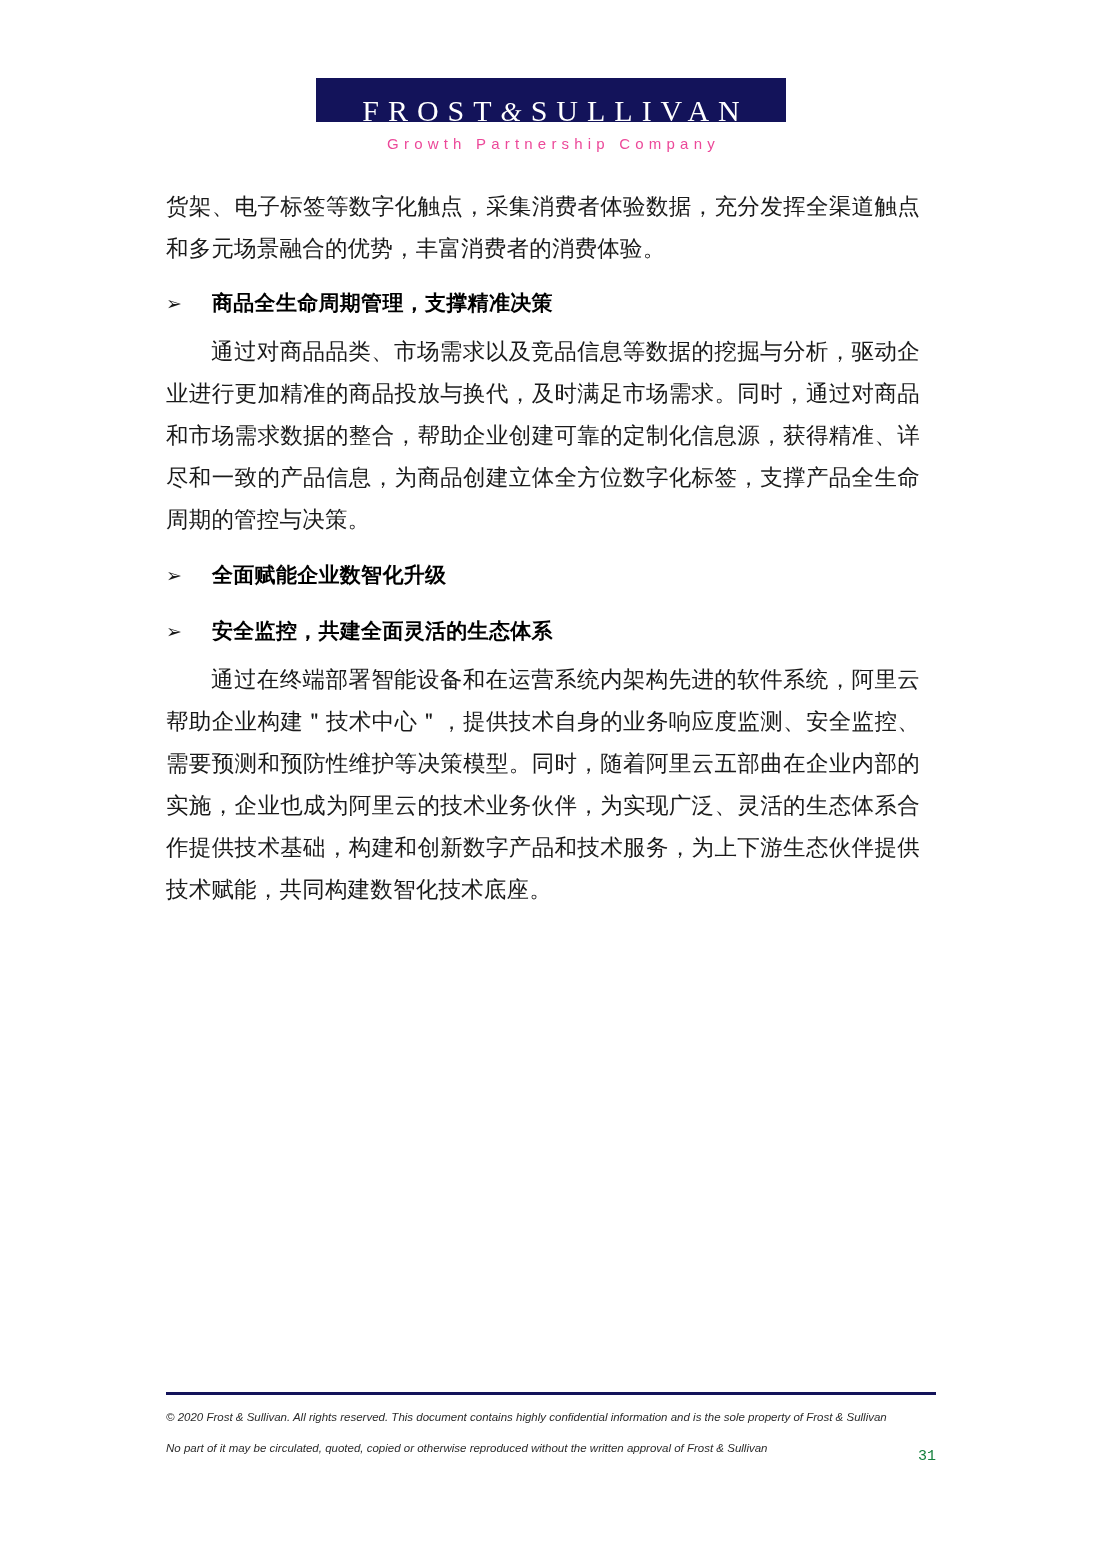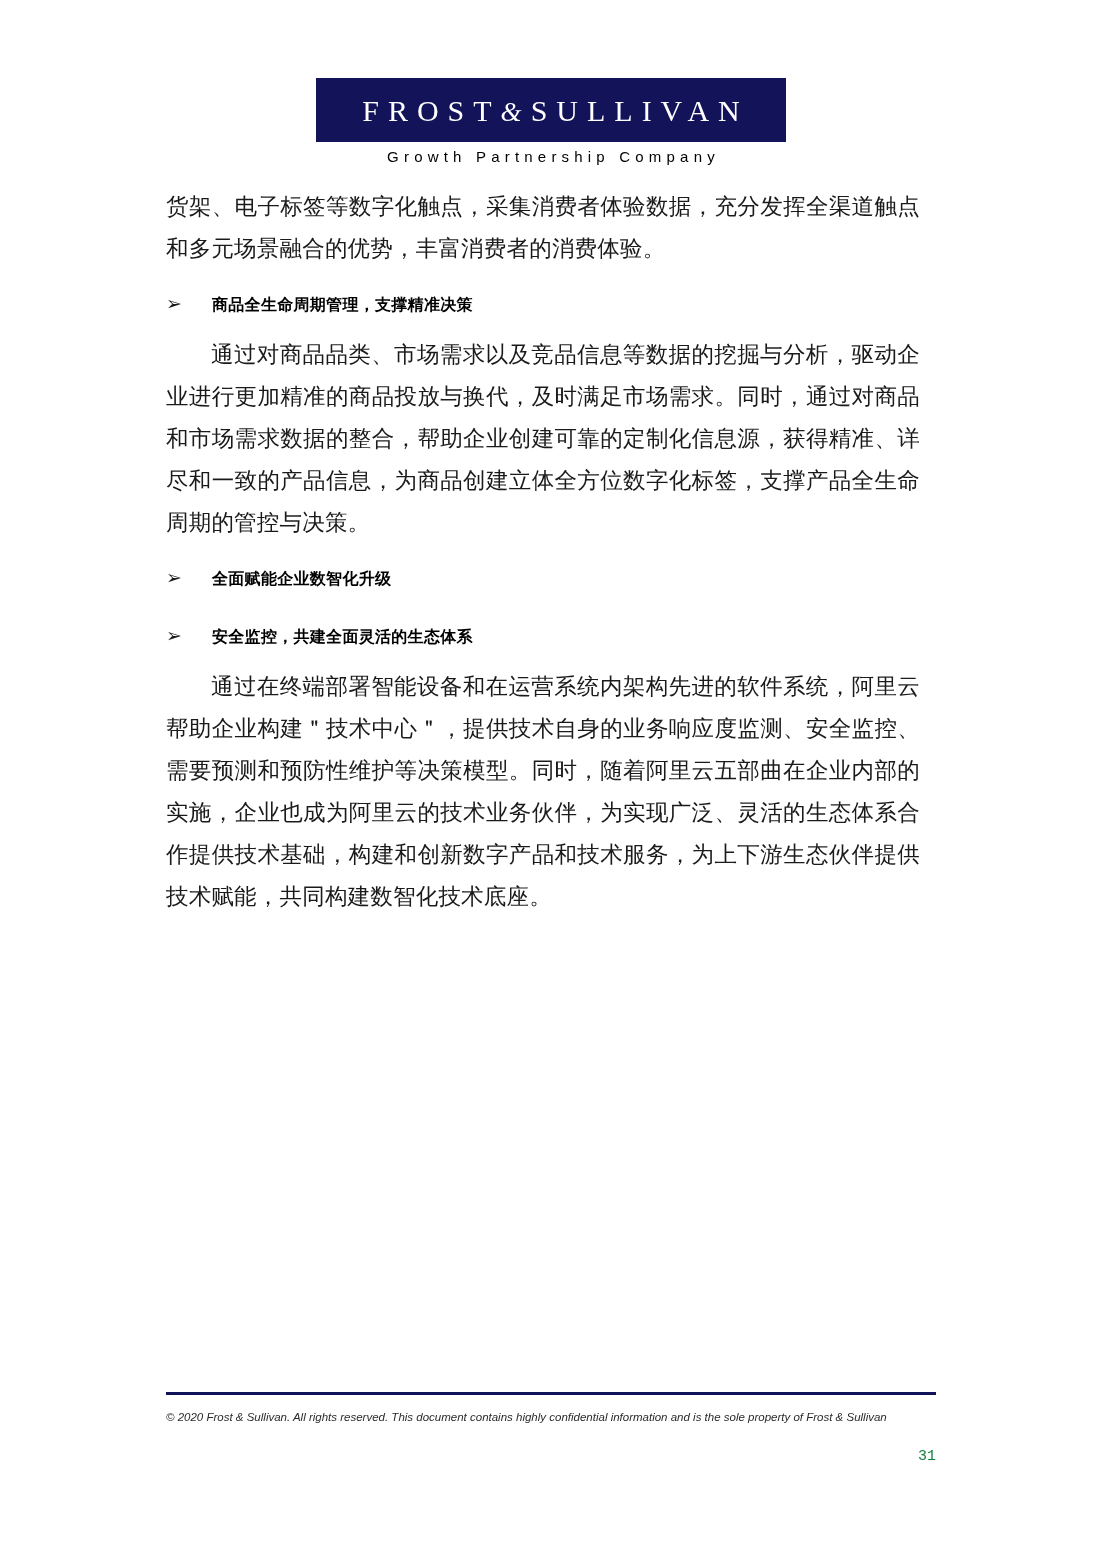--- a/index.html
+++ b/index.html
@@ -28,21 +28,21 @@
     position: absolute;
     left: 0;
     top: 78px;
     width: 100%;
     text-align: center;
   }
   .logo-block {
     display: inline-block;
     background: #13135a;
     width: 470px;
-    height: 64px;
+    height: 44px;
     line-height: 64px;
     text-align: center;
     box-sizing: border-box;
   }
   .logo-wordmark {
     font-family: "Liberation Serif", "DejaVu Serif", serif;
     color: #ffffff;
     font-size: 30px;
     letter-spacing: 9px;
     padding-left: 9px;
@@ -50,24 +50,24 @@
     display: inline-block;
     vertical-align: middle;
     line-height: 1;
   }
   .logo-amp {
     font-family: "Liberation Serif", "DejaVu Serif", serif;
     font-style: italic;
     font-size: 27px;
   }
   .logo-tagline {
-    margin-top: 6px;
+    margin-top: 13px;
     font-family: "Liberation Sans", "DejaVu Sans", sans-serif;
     font-size: 15px;
-    color: #000000;
+    color: #ec4899;
     letter-spacing: 5.2px;
     padding-left: 5px;
     white-space: nowrap;
   }
 
   
   .content {
     position: absolute;
     left: 166px;
     top: 186px;
@@ -78,38 +78,39 @@
     font-size: 22.5px;
     line-height: 42px;
     text-align: justify;
     text-justify: inter-ideograph;
     margin: 0 0 4px 0;
     letter-spacing: 0.2px;
     color: #1a1a1a;
   }
   .para.indent {
     text-indent: 2em;
+    font-family: Liberation Mono, monospace;
   }
 
   .bullet-row {
     display: flex;
     align-items: baseline;
     margin: 10px 0 6px 0;
   }
   .bullet-marker {
     flex: 0 0 auto;
     width: 46px;
     font-family: "DejaVu Sans", sans-serif;
     font-size: 19px;
     color: #1a1a1a;
     line-height: 46px;
   }
   .bullet-heading {
     flex: 1 1 auto;
-    font-size: 16px;
+    font-size: 21px;
     font-weight: bold;
     line-height: 46px;
     color: #000000;
     letter-spacing: 0.3px;
   }
 
   
   .footer {
     position: absolute;
     left: 166px;
@@ -172,17 +173,18 @@
       <span class="bullet-marker">➢</span>
       <span class="bullet-heading">安全监控，共建全面灵活的生态体系</span>
     </div>
     <p class="para indent">通过在终端部署智能设备和在运营系统内架构先进的软件系统，阿里云帮助企业构建＂技术中心＂，提供技术自身的业务响应度监测、安全监控、需要预测和预防性维护等决策模型。同时，随着阿里云五部曲在企业内部的实施，企业也成为阿里云的技术业务伙伴，为实现广泛、灵活的生态体系合作提供技术基础，构建和创新数字产品和技术服务，为上下游生态伙伴提供技术赋能，共同构建数智化技术底座。</p>
 
   </div>
 
   <div class="footer">
     <div class="footer-rule"></div>
     <div class="footer-text">© 2020 Frost &amp; Sullivan. All rights reserved. This document contains highly confidential information and is the sole property of Frost &amp; Sullivan</div>
+    <div class="footer-text">No part of it may be circulated, quoted, copied or otherwise reproduced without the written approval of Frost &amp; Sullivan</div>
   </div>
 
   <div class="page-number">31</div>
 
 </div>
 
 </body></html>

